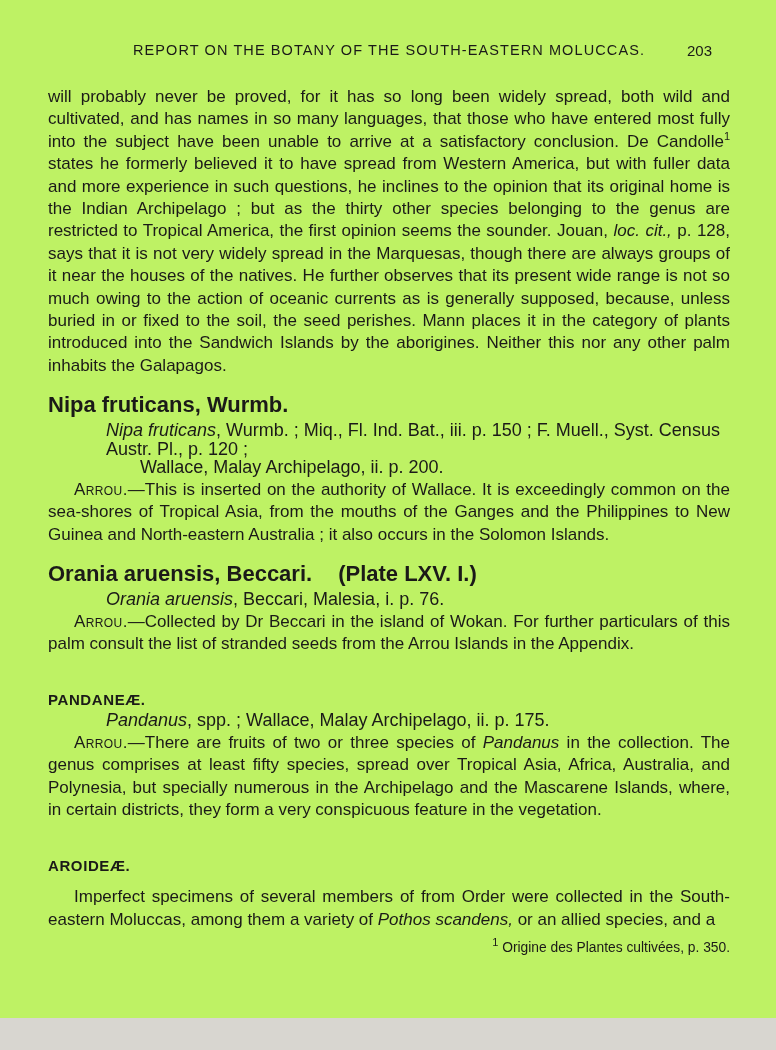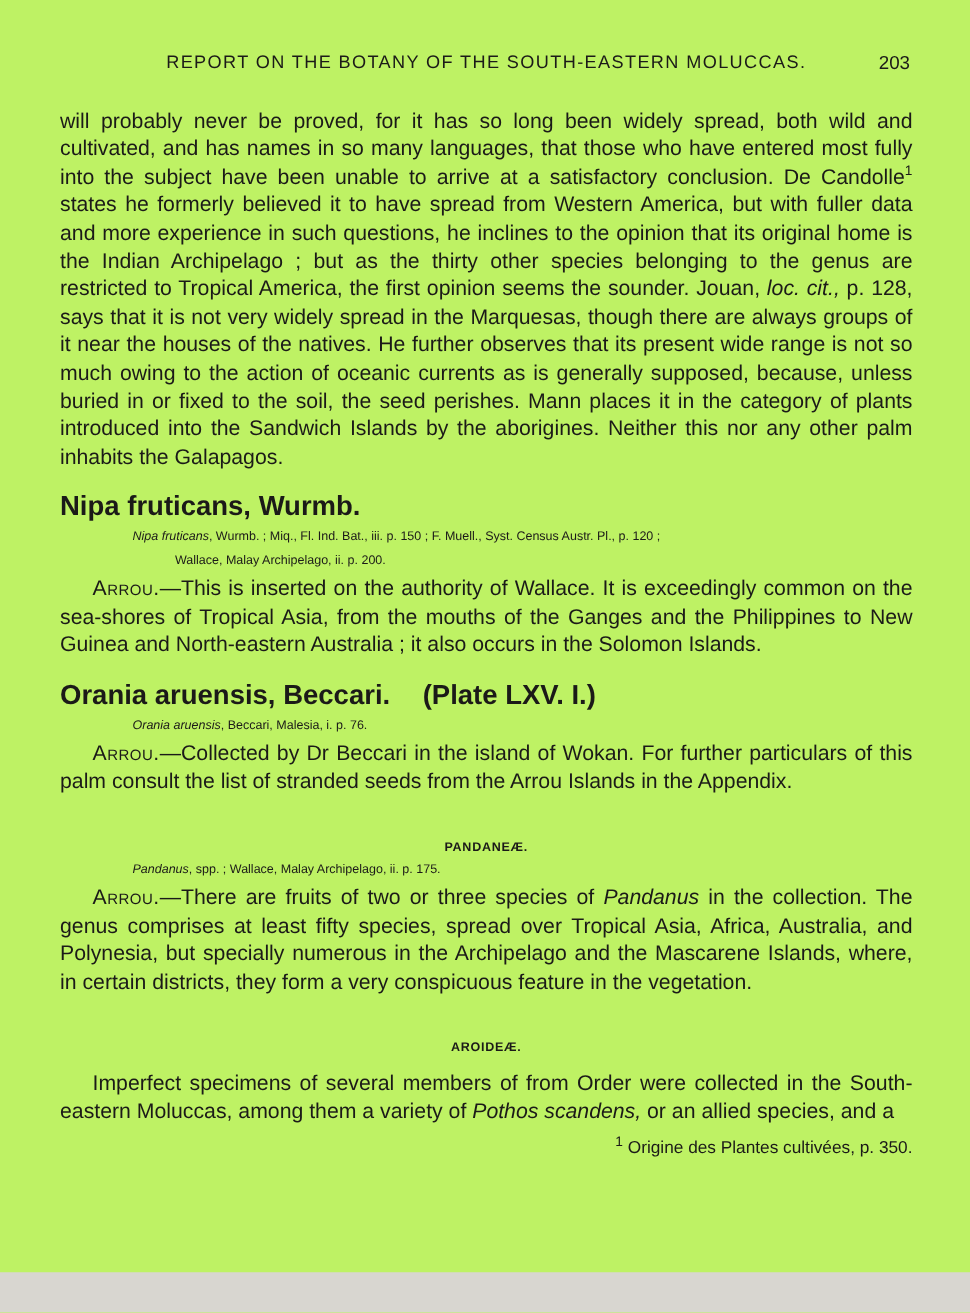--- a/index.html
+++ b/index.html
@@ -9,30 +9,30 @@
     height: 1018px;
     margin: 0 auto;
     background: #bef264;
     color: #1b1a18;
     font-family: Liberation Sans, sans-serif;
     padding: 42px 46px 0 48px;
     box-sizing: border-box;
     overflow: hidden;
   }
   .running-head { position: relative; text-align: center; font-size: 14.5px; letter-spacing: 1.1px; }
-  .page-number { position: absolute; right: 2px; top: 0; font-size: 15px; letter-spacing: 0; }
+  .page-number { position: absolute; right: 18px; top: 0; font-size: 15px; letter-spacing: 0; }
   .body-text { font-size: 17px; line-height: 22.4px; text-align: justify; margin: 0; }
   .para-intro { margin-top: 28px; }
   .species-heading { margin-top: 15px; font-weight: bold; font-size: 22px; }
   .plate-ref { margin-left: 26px; }
-  .citation { margin-top: 3px; margin-left: 58px; font-size: 10px; line-height: 18.5px; }
+  .citation { margin-top: 3px; margin-left: 58px; font-size: 18px; line-height: 18.5px; }
   .citation-cont { margin-left: 34px; }
   .arrou { margin-top: 2px; text-indent: 26px; }
   .sc { font-variant: small-caps; letter-spacing: 0.4px; }
-  .family-heading { margin-top: 36px; text-align: center; font-weight: bold; font-size: 10px; letter-spacing: 0.6px; }
+  .family-heading { margin-top: 36px; font-weight: bold; font-size: 15px; letter-spacing: 0.6px; }
   .after-family { margin-top: 11px; }
   .final-para { margin-top: 12px; text-indent: 26px; }
   sup { font-size: 11px; line-height: 0; }
   i { font-style: italic; }
   .footnote { margin-top: 9px; text-align: right; font-size: 13.8px; }
 </style>
 </head>
 <body>
 
 <div class="page">

